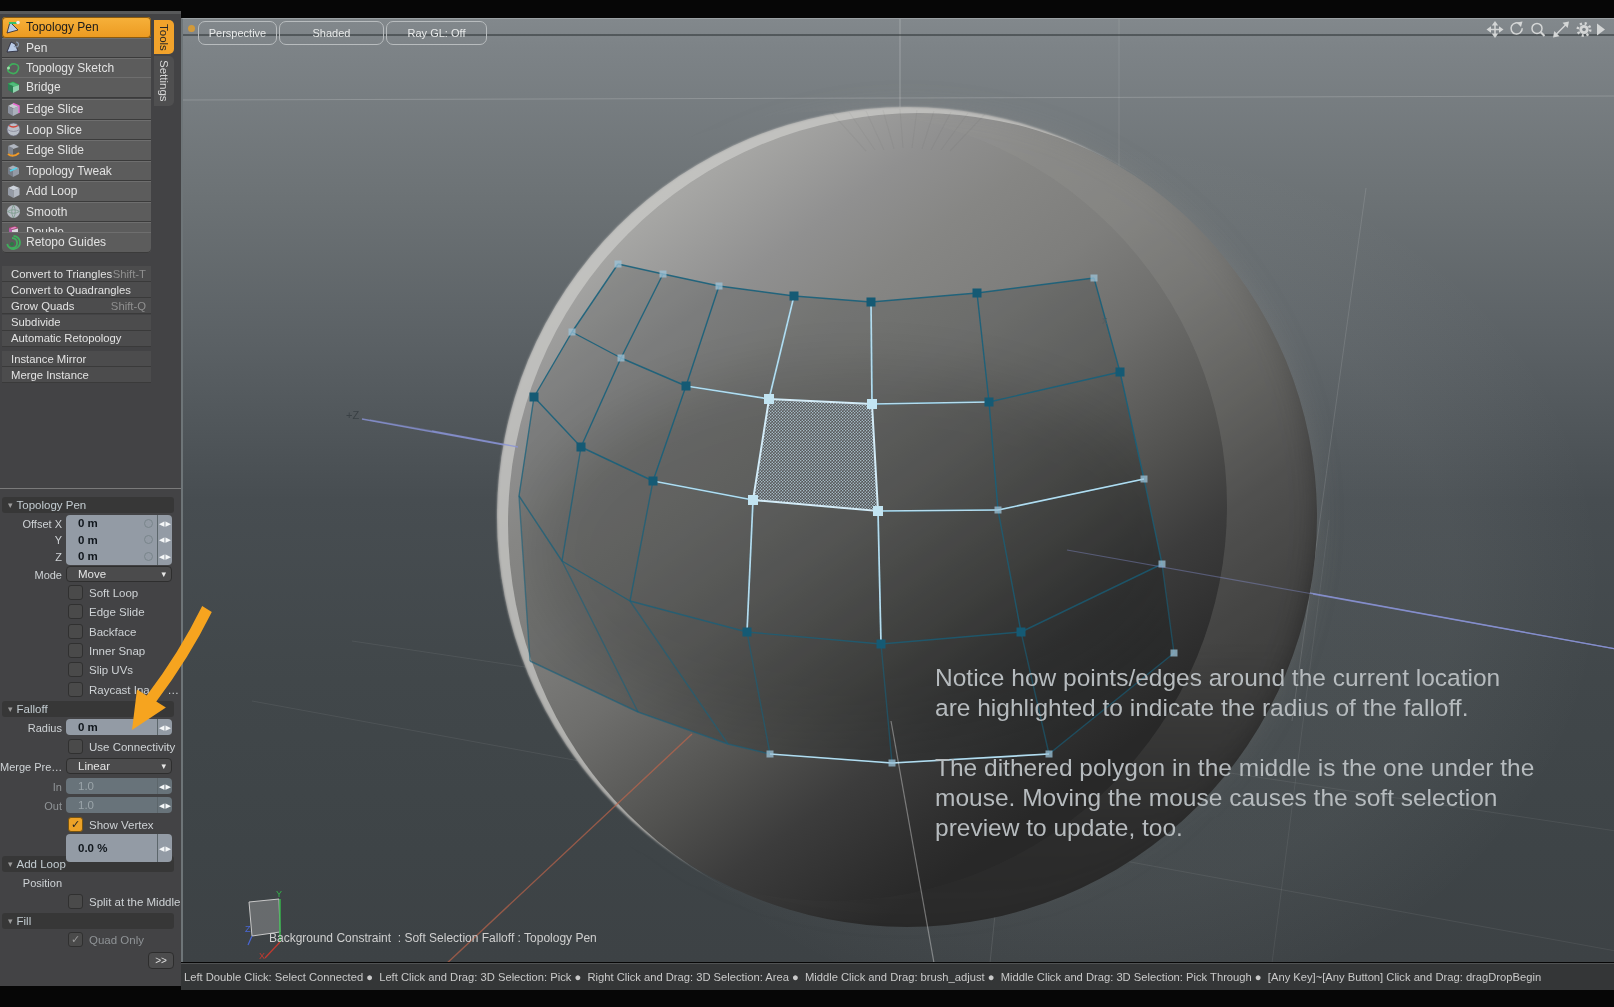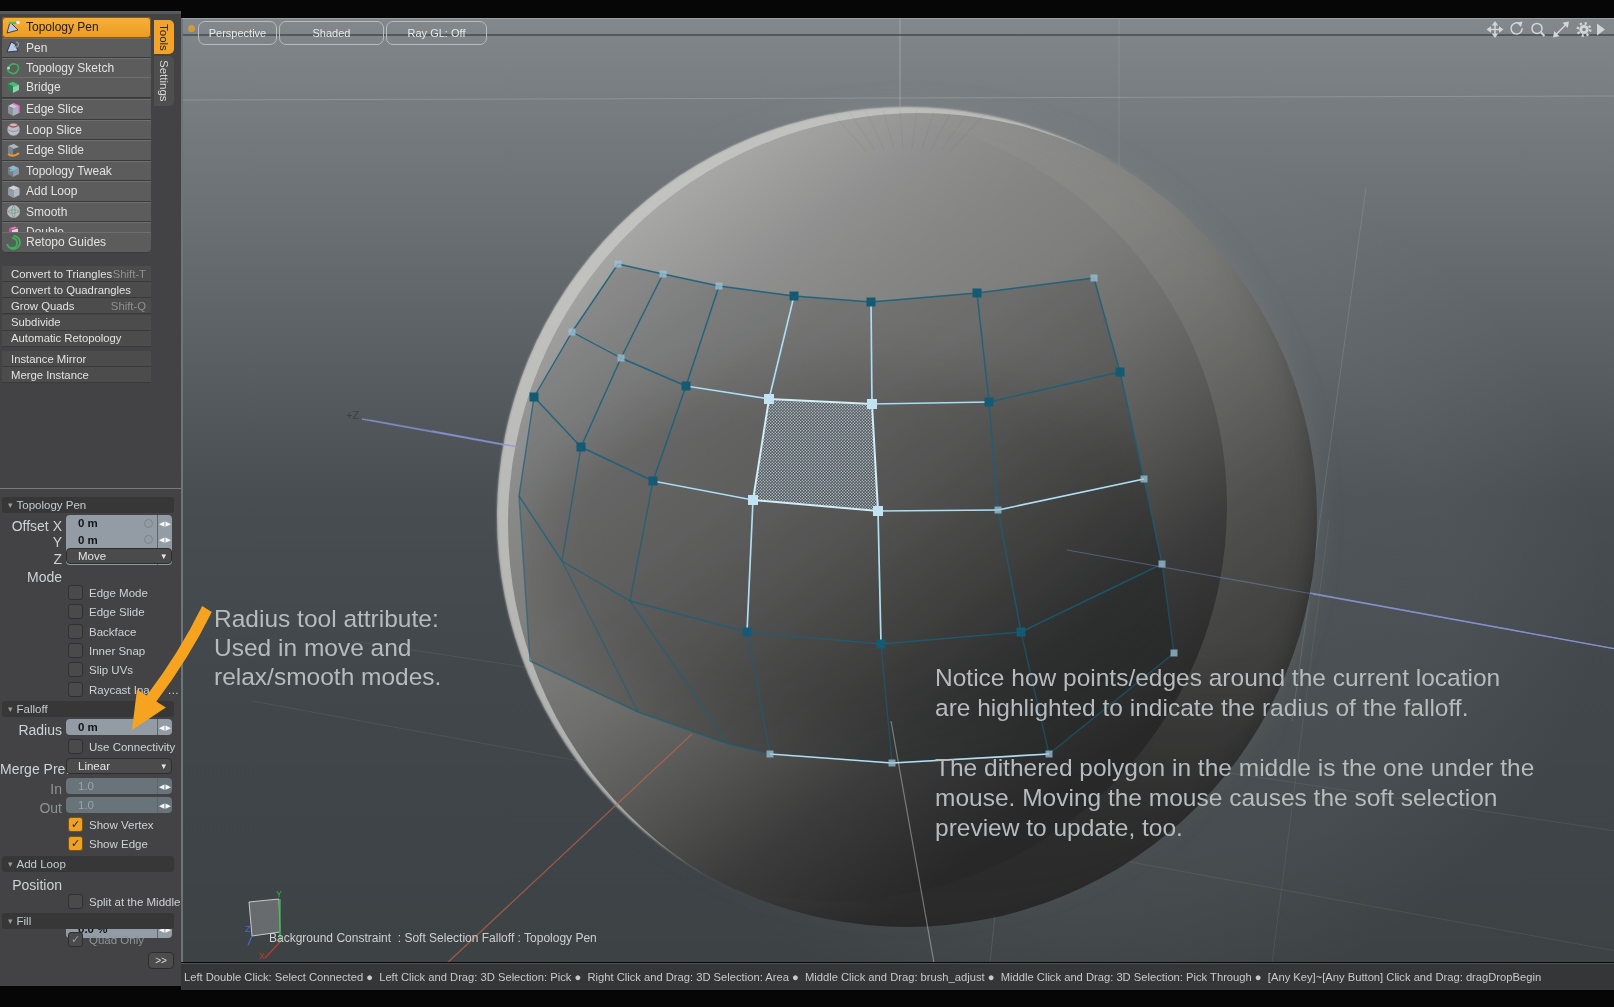--- a/index.html
+++ b/index.html
@@ -19,21 +19,21 @@
 #tabs{position:absolute;left:154px;top:20px;width:20px}
 .vtab{width:20px;border-radius:0 5px 5px 0;color:#d6d6d6;background:#4f4f50;
  margin-bottom:2px;display:flex;align-items:center;justify-content:center}
 .vtab span{writing-mode:vertical-rl;font-size:11.5px;padding:6px 0}
 .vtab.orange{background:#f2a32b;color:#282828}
 #props{position:absolute;left:0;top:488px;width:181px}
 #props .divline{position:absolute;left:0;top:0;width:181px;height:1px;background:#7a7a7a}
 .phead{position:absolute;left:2px;width:172px;height:16px;background:#373737;border-radius:3px;
  color:#c3ccd1;font-size:11.5px;display:flex;align-items:center;padding-left:6px;gap:4px}
 .ptri{color:#9a9a9a;font-size:9px}
-.plabel{position:absolute;left:0;width:62px;text-align:right;color:#cfd3d6;font-size:14px;white-space:nowrap}
+.plabel{position:absolute;left:0;width:62px;text-align:right;color:#cfd3d6;font-size:11px;white-space:nowrap}
 .plabel.dim{color:#8f9396}
 .pfield{position:absolute;left:66px;width:106px;background:#939ba5;border-radius:4px;
  display:flex;align-items:center}
 .pfield .pfv{flex:1;color:#10161c;font-size:11.5px;padding-left:12px;font-weight:bold}
 .spin{width:15px;align-self:stretch;border-left:1px solid #5c666b;display:flex;align-items:center;justify-content:center}
 .spin i,.spin2 i{font-style:normal;color:#f4f6f7;font-size:7px;line-height:1;margin:0 0.5px}
 .pfield.dis{background:#68737a}
 .pfield.dis .pfv{color:#9aa4a9;font-weight:normal}
 .pdrop{position:absolute;left:66px;width:106px;height:16px;background:#4b4b4c;border-radius:4px;
  border:1px solid #2e2e2e;display:flex;align-items:center;justify-content:space-between;
@@ -223,27 +223,27 @@
 <div class="offrow">
         <span class="pfv">0 m</span>
         <span class="lockc"></span>
         <span class="spin2">
           <i>◀</i>
           <i>▶</i>
         </span>
       </div>
 </div>
 <div class="plabel" style="top:569px">Mode</div>
-<div class="pdrop" style="top:548px">
+<div class="pdrop" style="top:566px">
       <span>Move</span>
       <span class="dtri">▾</span>
     </div>
 <div class="pcheck" style="top:585px">
       <span class="cb"></span>
-      <span class="cbl">Edge Mode</span>
+      <span class="cbl">Soft Loop</span>
     </div>
 <div class="pcheck" style="top:604px">
       <span class="cb"></span>
       <span class="cbl">Edge Slide</span>
     </div>
 <div class="pcheck" style="top:624px">
       <span class="cb"></span>
       <span class="cbl">Backface</span>
     </div>
 <div class="pcheck" style="top:643px">
@@ -295,21 +295,21 @@
 <div class="pcheck" style="top:817px">
       <span class="cb on">✓</span>
       <span class="cbl">Show Vertex</span>
     </div>
 <div class="pcheck" style="top:836px">
       <span class="cb on">✓</span>
       <span class="cbl">Show Edge</span>
     </div>
 <div class="phead" style="top:856px"><span class="ptri">▾</span>Add Loop</div>
 <div class="plabel" style="top:877px">Position</div>
-<div class="pfield" style="top:920px;height:18px">
+<div class="pfield" style="top:834px;height:28px">
       <span class="pfv">0.0 %</span>
       <span class="spin">
         <i>◀</i>
         <i>▶</i>
       </span>
     </div>
 <div class="pcheck" style="top:894px">
       <span class="cb"></span>
       <span class="cbl">Split at the Middle</span>
     </div>
@@ -556,19 +556,18 @@
         <path d="M18.5,8.5 L14,5.3 L14,11.7 Z"></path>
         <path d="M37.5,0.5 L31.5,1.5 L36,6 Z"></path>
         <path d="M84,0.5 L77.5,1.8 L82.7,7 Z"></path>
         <path d="M68,16.5 L74.5,15.2 L69.3,10 Z"></path>
         <circle cx="99" cy="8.5" r="4.6"></circle>
         <path d="M112,2.5 L120,8.5 L112,14.5 Z"></path>
       </g>
       <circle cx="99" cy="8.5" r="6.2" fill="none" stroke="#d4d6d6" stroke-width="2.6" stroke-dasharray="2.1,2.76"></circle>
       <circle cx="99" cy="8.5" r="1.8" fill="#7d8488"></circle>
     </svg>
-<div class="anno" style="left:31px;top:585px">Radius tool attribute:<br>Used in move and<br>relax/smooth modes.</div>
 <div class="anno" style="left:752px;top:644px;line-height:30px">Notice how points/edges around the current location<br>are highlighted to indicate the radius of the falloff.<br><br>The dithered polygon in the middle is the one under the<br>mouse. Moving the mouse causes the soft selection<br>preview to update, too.</div>
 <div id="bgc">Background Constraint&nbsp; : Soft Selection Falloff : Topology Pen</div>
 </div>
 <svg width="140" height="170" viewBox="95 595 140 170" style="position:absolute;left:95px;top:595px;z-index:50">
     <path d="M202.2,606.0 L211.8,612.0 Q189.0,658.2 156.3,701.5 L165.9,707.5 L132.0,730.0 L137.0,689.6 L146.7,695.6 Q179.5,652.3 202.2,606.0 Z" fill="#f6a41f"></path>
   </svg>
 <div id="statusbar">Left Double Click: Select Connected ●&nbsp; Left Click and Drag: 3D Selection: Pick ●&nbsp; Right Click and Drag: 3D Selection: Area ●&nbsp; Middle Click and Drag: brush_adjust ●&nbsp; Middle Click and Drag: 3D Selection: Pick Through ●&nbsp; [Any Key]~[Any Button] Click and Drag: dragDropBegin</div>
 </body></html>

